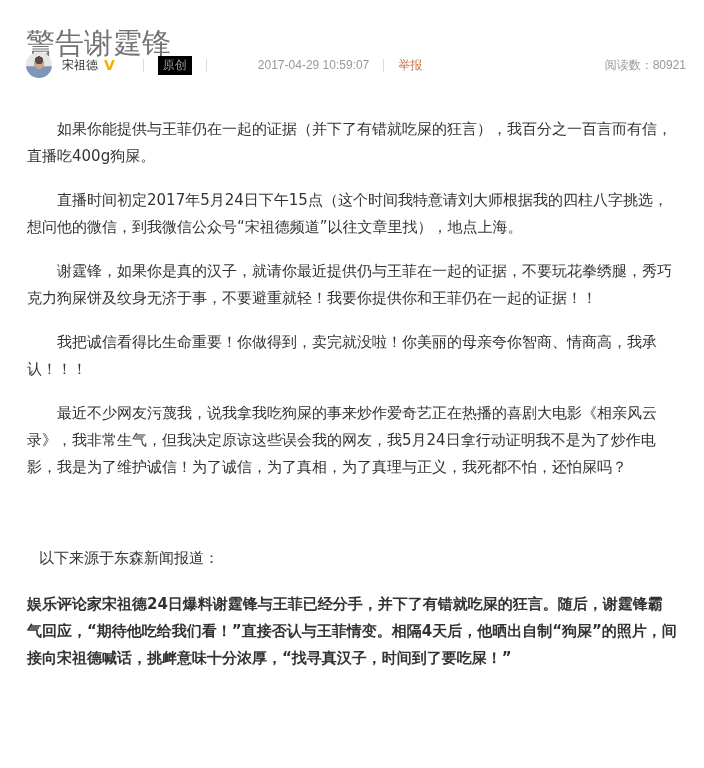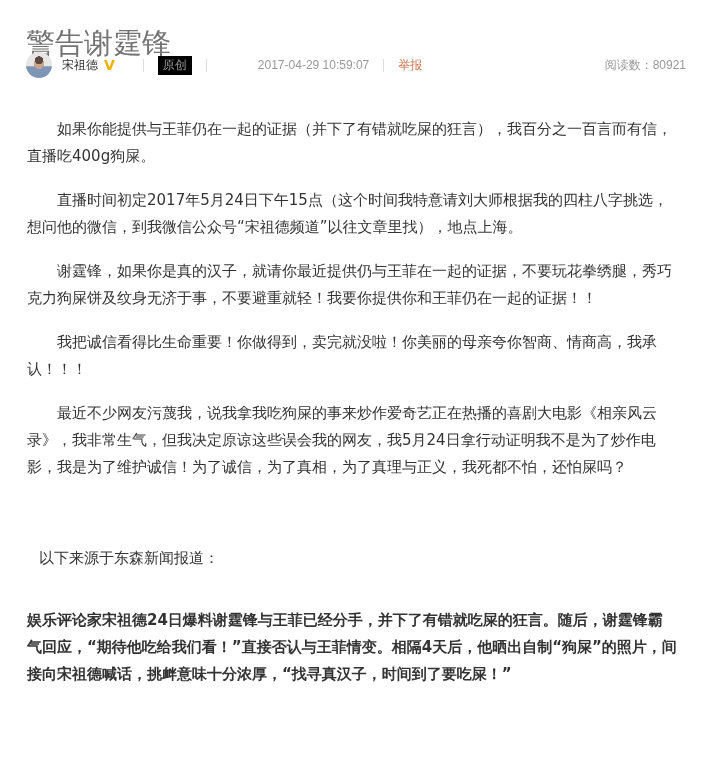--- a/index.html
+++ b/index.html
@@ -39,21 +39,21 @@
   }
   .p {
     margin: 0 0 17px 0; font-size: 15px; line-height: 27px; color: #333333;
     text-indent: 30px;
   }
   .news-head {
     position: absolute; left: 27px; top: 545px;
     font-size: 15px; font-weight: normal; color: #333333; line-height: 27px; margin-left: 12px;
   }
   .news {
-    position: absolute; left: 27px; top: 607px; width: 650px;
+    position: absolute; left: 27px; top: 591px; width: 650px;
   }
   .np {
     margin: 0 0 12px 0; font-size: 15px; line-height: 27px; font-weight: bold;
     color: #333333;
   }
 </style>
 </head>
 <body>
 
 <div class="page">

